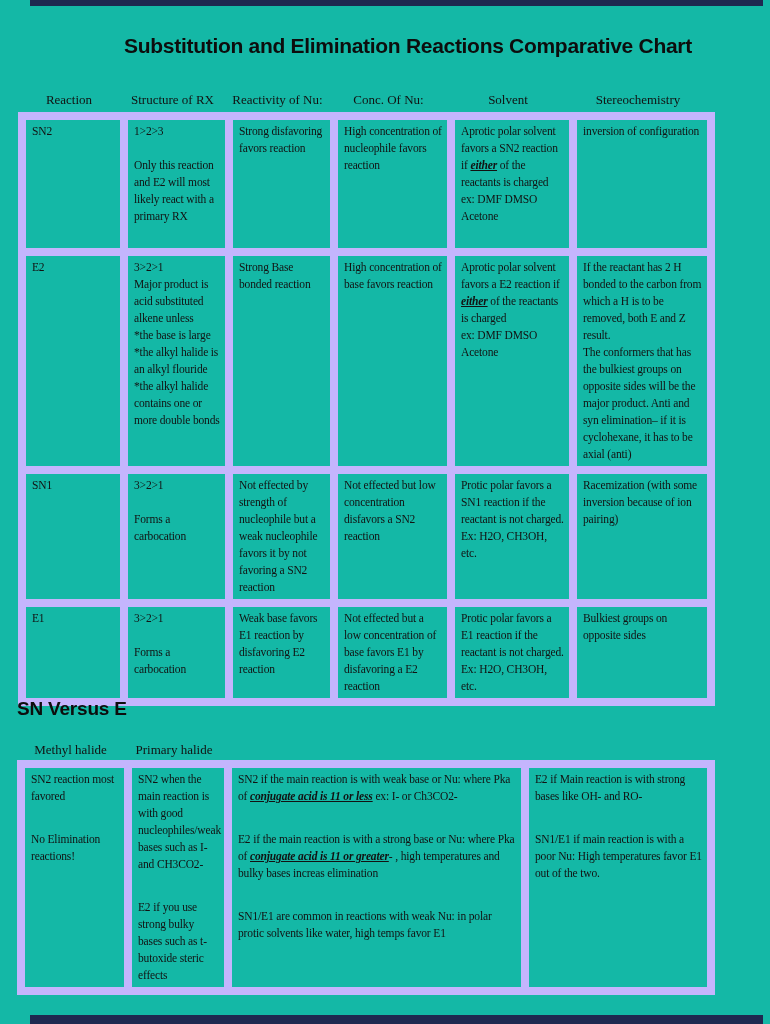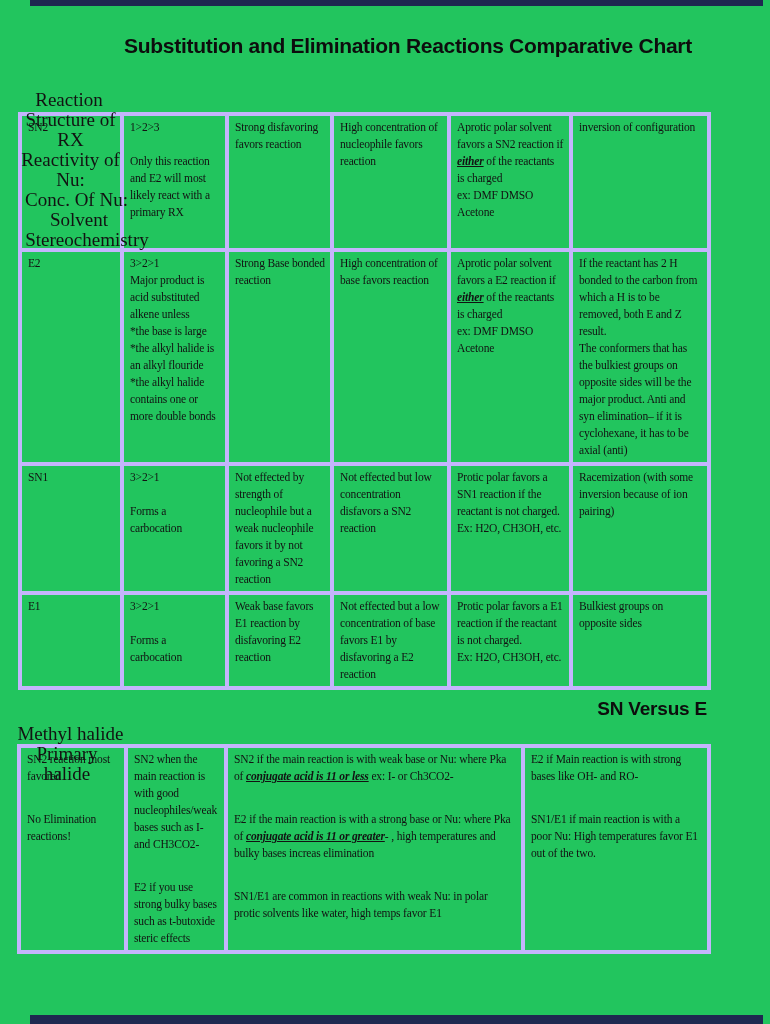--- a/index.html
+++ b/index.html
@@ -1,60 +1,60 @@
 <!DOCTYPE html>
 <html><head>
 <meta charset="utf-8">
 <style>
   html,body { margin:0; padding:0; background:#ffffff; }
   .page {
-    position:relative; width:770px; height:1024px; background:#22c55e;
+    position:relative; width:770px; height:1024px; background:#14b8a6;
     font-family:"Liberation Serif", serif; color:#121212; overflow:hidden;
   }
   .bar { position:absolute; left:30px; width:733px; background:#1e2950; }
   .bar-top { top:0; height:6px; }
   .bar-bottom { bottom:0; height:9px; }
 
   .doc-title {
     position:absolute; top:34px; left:80px; width:656px; text-align:center;
     font-family:"Liberation Sans", sans-serif; font-weight:bold; font-size:21px;
     letter-spacing:-0.3px; white-space:nowrap; color:#0d0d0d;
   }
 
   .t1-wrap { position:absolute; left:18px; top:90px; width:689px; }
   .t2-wrap { position:absolute; left:17px; top:698px; width:690px; }
 
-  .hdr-row { display:flex; font-size:19px; line-height:20px;flex-direction:column; }
+  .hdr-row { display:flex; font-size:13px; line-height:20px; }
   .t1-hdr { height:22px; }
   .t2-hdr { height:20px; }
   .hc { text-align:center; }
   .c1{width:102px}.c2{width:105px}.c3{width:105px}.c4{width:117px}.c5{width:122px}.c6{width:138px}
   .d1{width:107px}.d2{width:100px}.d3{width:297px}.d4{width:186px}
 
   table.grid {
     border-collapse:collapse; table-layout:fixed; width:100%;
     border:3px solid #161616;
   }
   table.grid td {
-    border:4px solid #c4b5fd; vertical-align:top;
+    border:8px solid #c4b5fd; vertical-align:top;
     padding:3px 5px 3px 6px;
     font-size:11.5px; line-height:17px; letter-spacing:-0.15px;margin-top:20px;
   }
   .r-sn2{height:136px} .r-e2{height:207px} .r-sn1{height:113px} .r-e1{height:92px}
   .r-hal{height:193px}
 
   p { margin:0; }
   .sp  { margin-top:17px; }
   .sp2 { margin-top:26px; }
   .em  { font-weight:bold; font-style:italic; text-decoration:underline; }
 
   .sec-title {
-    text-align:right; font-family:"Liberation Sans", sans-serif;
+    text-align:left; font-family:"Liberation Sans", sans-serif;
     font-weight:bold; font-size:19px; letter-spacing:-0.2px;
-    height:26px; color:#0d0d0d;
+    height:26px; margin-bottom:16px; color:#0d0d0d;
   }
 </style>
 </head>
 <body>
 
 <div class="page">
 
   <div class="bar bar-top"></div>
 
   <div class="doc-title">Substitution and Elimination Reactions Comparative Chart</div>

